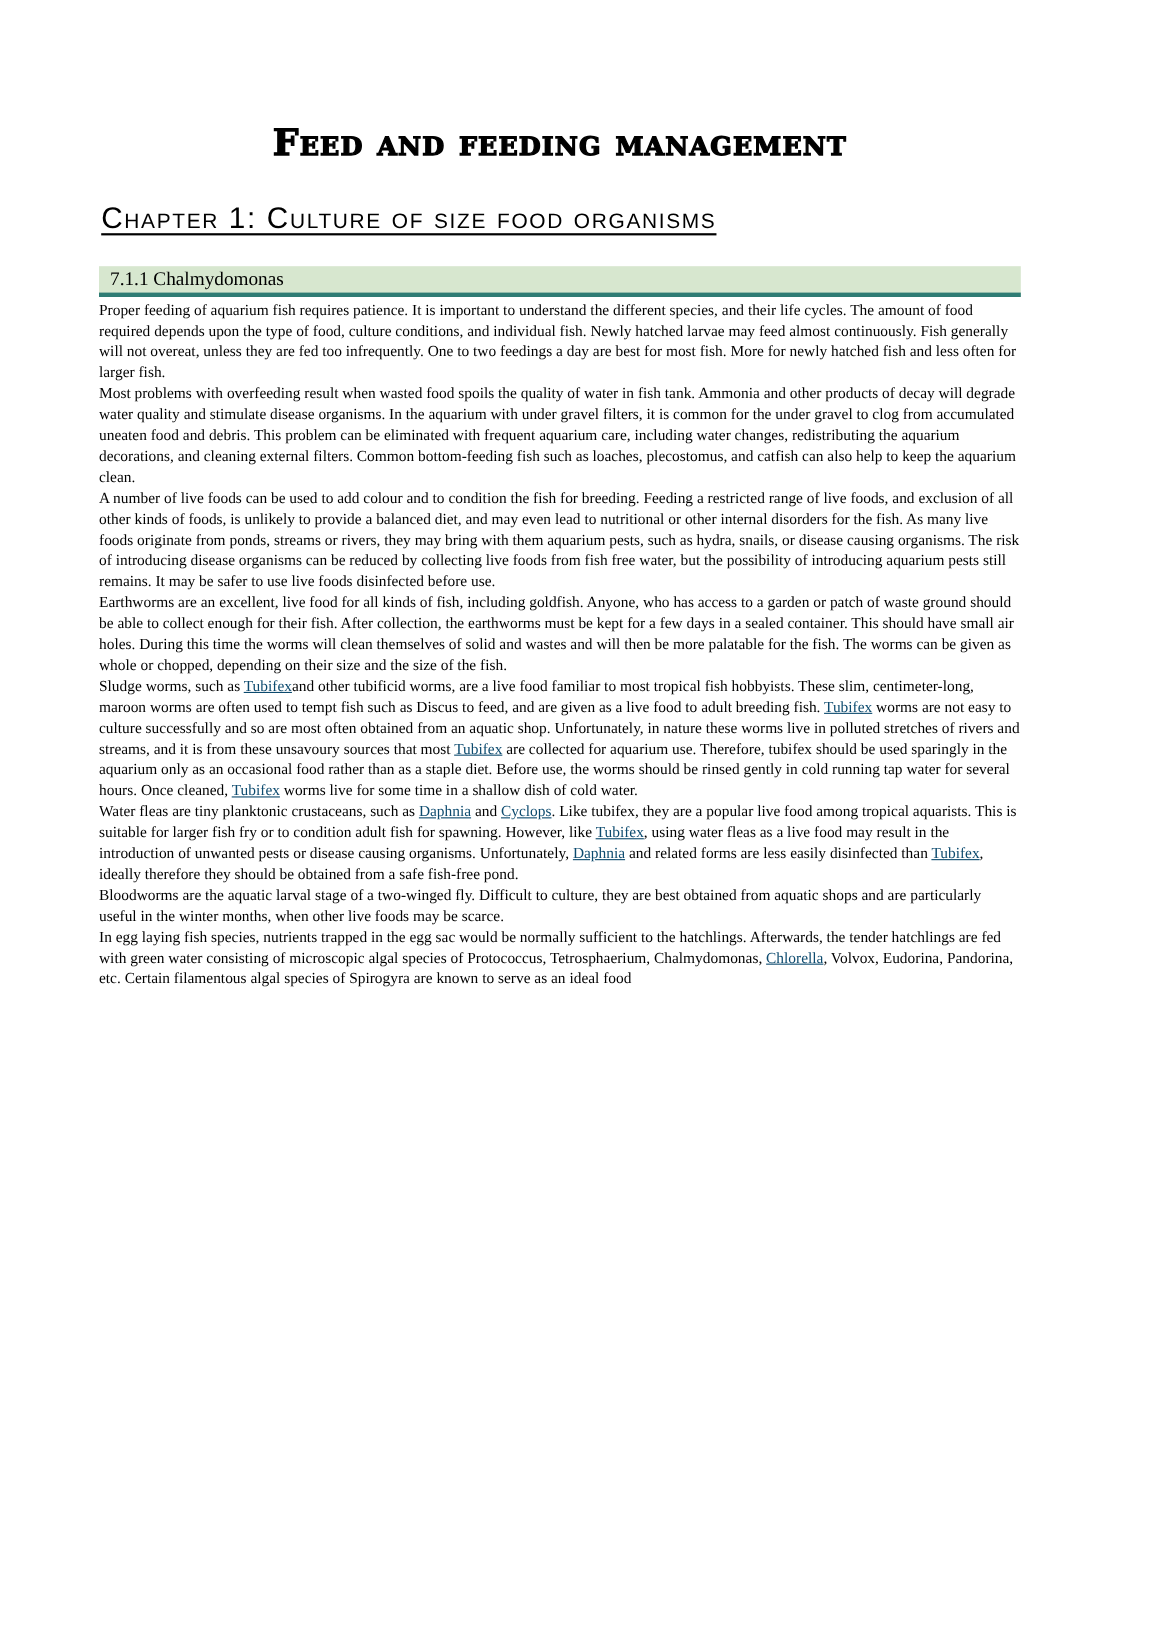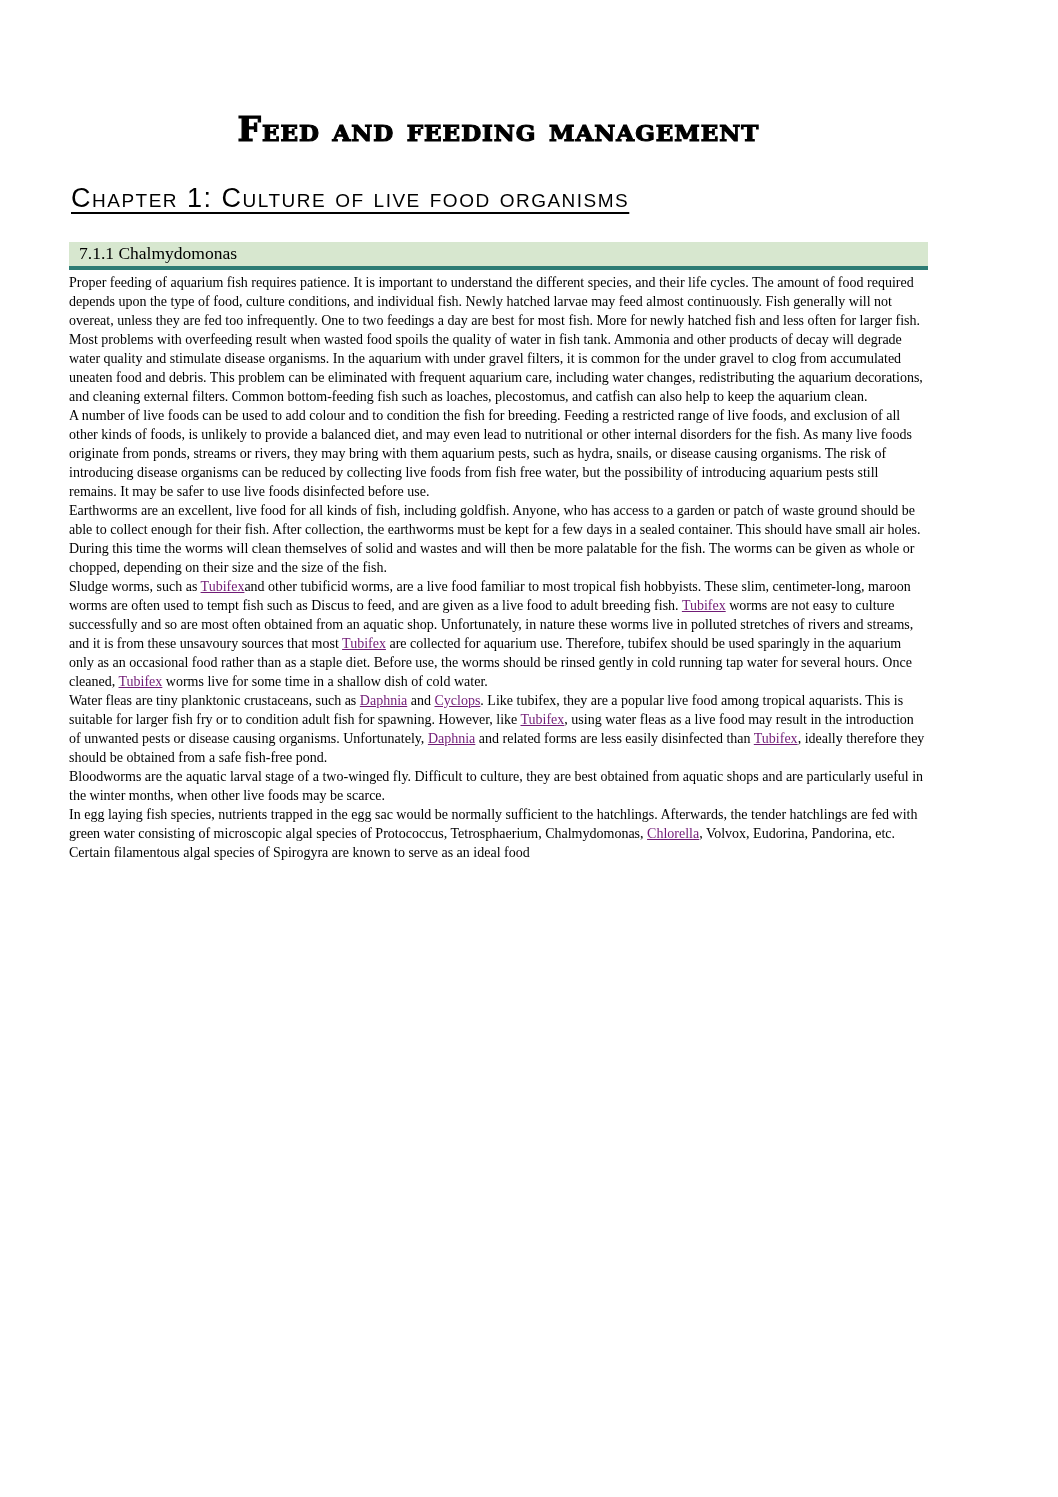--- a/index.html
+++ b/index.html
@@ -11,21 +11,21 @@
     width: 1058px;
     height: 1497px;
     font-family: "Liberation Serif", serif;
     color: #000000;
     overflow: hidden;
   }
   .page {
     box-sizing: border-box;
     width: 1058px;
     height: 1497px;
-    padding: 112px 130px 40px 69px;
+    padding: 112px 130px 40px 90px;
   }
   .doc-title {
     font-family: "DejaVu Serif", serif;
     font-variant: small-caps;
     font-weight: bold;
     font-size: 33px;
     letter-spacing: 1px;
     text-align: center;
     margin: 0 0 0 0;
     -webkit-text-stroke: 1.2px #000;
@@ -53,30 +53,30 @@
   .section-heading.bold {
     font-weight: bold;
   }
   .body-paragraph {
     font-size: 14px;
     line-height: 19px;
     margin: 0;
     padding: 0;
   }
   .doc-link {
-    color: #701a75;
+    color: #0c4a6e;
     text-decoration: underline;
   }
 </style>
 </head>
 <body>
 
 <div class="page">
   <h1 class="doc-title">Feed and feeding management</h1>
-  <h2 class="chapter-heading">Chapter 1: Culture of live food organisms</h2>
+  <h2 class="chapter-heading">Chapter 1: Culture of size food organisms</h2>
   <div id="sections">
       <div class="section-heading">7.1.1 Chalmydomonas</div>
       <p class="body-paragraph"><span>Proper feeding of aquarium fish requires patience. It is important to understand the different species, and their life cycles. The amount of food required depends upon the type of food, culture conditions, and  individual fish. Newly hatched larvae may feed almost continuously. Fish generally will not overeat, unless they are fed too infrequently. One to two feedings a day are best for most fish. More for newly hatched fish and less often for larger fish.</span></p>
       <p class="body-paragraph"><span>Most problems with overfeeding result when wasted food spoils the quality of water in fish tank. Ammonia and other products of decay will degrade water quality and stimulate disease organisms. In the aquarium with under gravel filters, it is common for the under gravel to clog from accumulated uneaten food and debris. This problem can be eliminated with frequent aquarium care, including water changes, redistributing the aquarium decorations, and cleaning external filters. Common bottom-feeding fish such as loaches, plecostomus, and catfish can also help to keep the aquarium clean.</span></p>
       <p class="body-paragraph"><span>A number of live foods can be used to add colour and to condition the fish for breeding.  Feeding a restricted range of live foods, and exclusion of all other kinds of foods, is unlikely to provide a balanced diet, and may even lead to nutritional or other internal disorders for the fish. As many live foods originate from ponds, streams or rivers, they may bring with them aquarium pests, such as hydra, snails, or disease causing organisms. The risk of introducing disease organisms can be reduced by collecting live foods from fish free water, but the possibility of introducing aquarium pests still remains. It may be safer to use live foods disinfected before use.</span></p>
       <p class="body-paragraph"><span>Earthworms are an excellent, live food for all kinds of fish, including goldfish. Anyone, who has access to a garden or patch of waste ground should be able to collect enough for their fish. After collection, the earthworms must be kept for a few days in a sealed container. This should have small air holes. During this time the worms will clean themselves of solid and wastes and will then be more palatable for the fish. The worms can be given as whole or chopped, depending on their size and the size of the fish.</span></p>
       <p class="body-paragraph"><span>Sludge worms, such as </span><a href="#" class="doc-link">Tubifex</a><span>and other tubificid worms, are a live food familiar to most tropical fish hobbyists. These slim, centimeter-long, maroon worms are often used to tempt fish such as Discus to feed, and are given as a live food to adult breeding fish. </span><a href="#" class="doc-link">Tubifex</a><span> worms are not easy to culture successfully and so are most often obtained from an aquatic shop. Unfortunately, in nature these worms live in polluted stretches of rivers and streams, and it is from these unsavoury sources that most </span><a href="#" class="doc-link">Tubifex</a><span> are collected for aquarium use. Therefore, tubifex should be used sparingly in the aquarium only as an occasional food rather than as a staple diet. Before use, the worms should be rinsed gently in cold running tap water for several hours. Once cleaned, </span><a href="#" class="doc-link">Tubifex</a><span> worms live for some time in a shallow dish of cold water.</span></p>
       <p class="body-paragraph"><span>Water fleas are tiny planktonic crustaceans, such as </span><a href="#" class="doc-link">Daphnia</a><span> and </span><a href="#" class="doc-link">Cyclops</a><span>. Like tubifex, they are a popular live food among tropical aquarists. This is suitable for larger fish fry or to condition adult fish for spawning. However, like </span><a href="#" class="doc-link">Tubifex</a><span>, using water fleas as a live food may result in the introduction of unwanted pests or disease causing organisms. Unfortunately, </span><a href="#" class="doc-link">Daphnia</a><span> and related forms are less easily disinfected than </span><a href="#" class="doc-link">Tubifex</a><span>, ideally therefore they should be obtained from a safe fish-free pond.</span></p>
       <p class="body-paragraph"><span>Bloodworms are the aquatic larval stage of a two-winged fly. Difficult to culture, they are best obtained from aquatic shops and are particularly useful in the winter months, when other live foods may be scarce.</span></p>
       <p class="body-paragraph"><span>In egg laying fish species, nutrients trapped in the egg sac would be normally sufficient to the hatchlings. Afterwards, the tender hatchlings are fed with green water consisting of microscopic algal species of Protococcus, Tetrosphaerium, Chalmydomonas, </span><a href="#" class="doc-link">Chlorella</a><span>, Volvox, Eudorina, Pandorina, etc. Certain filamentous algal species of Spirogyra are known to serve as an ideal food</span></p>

